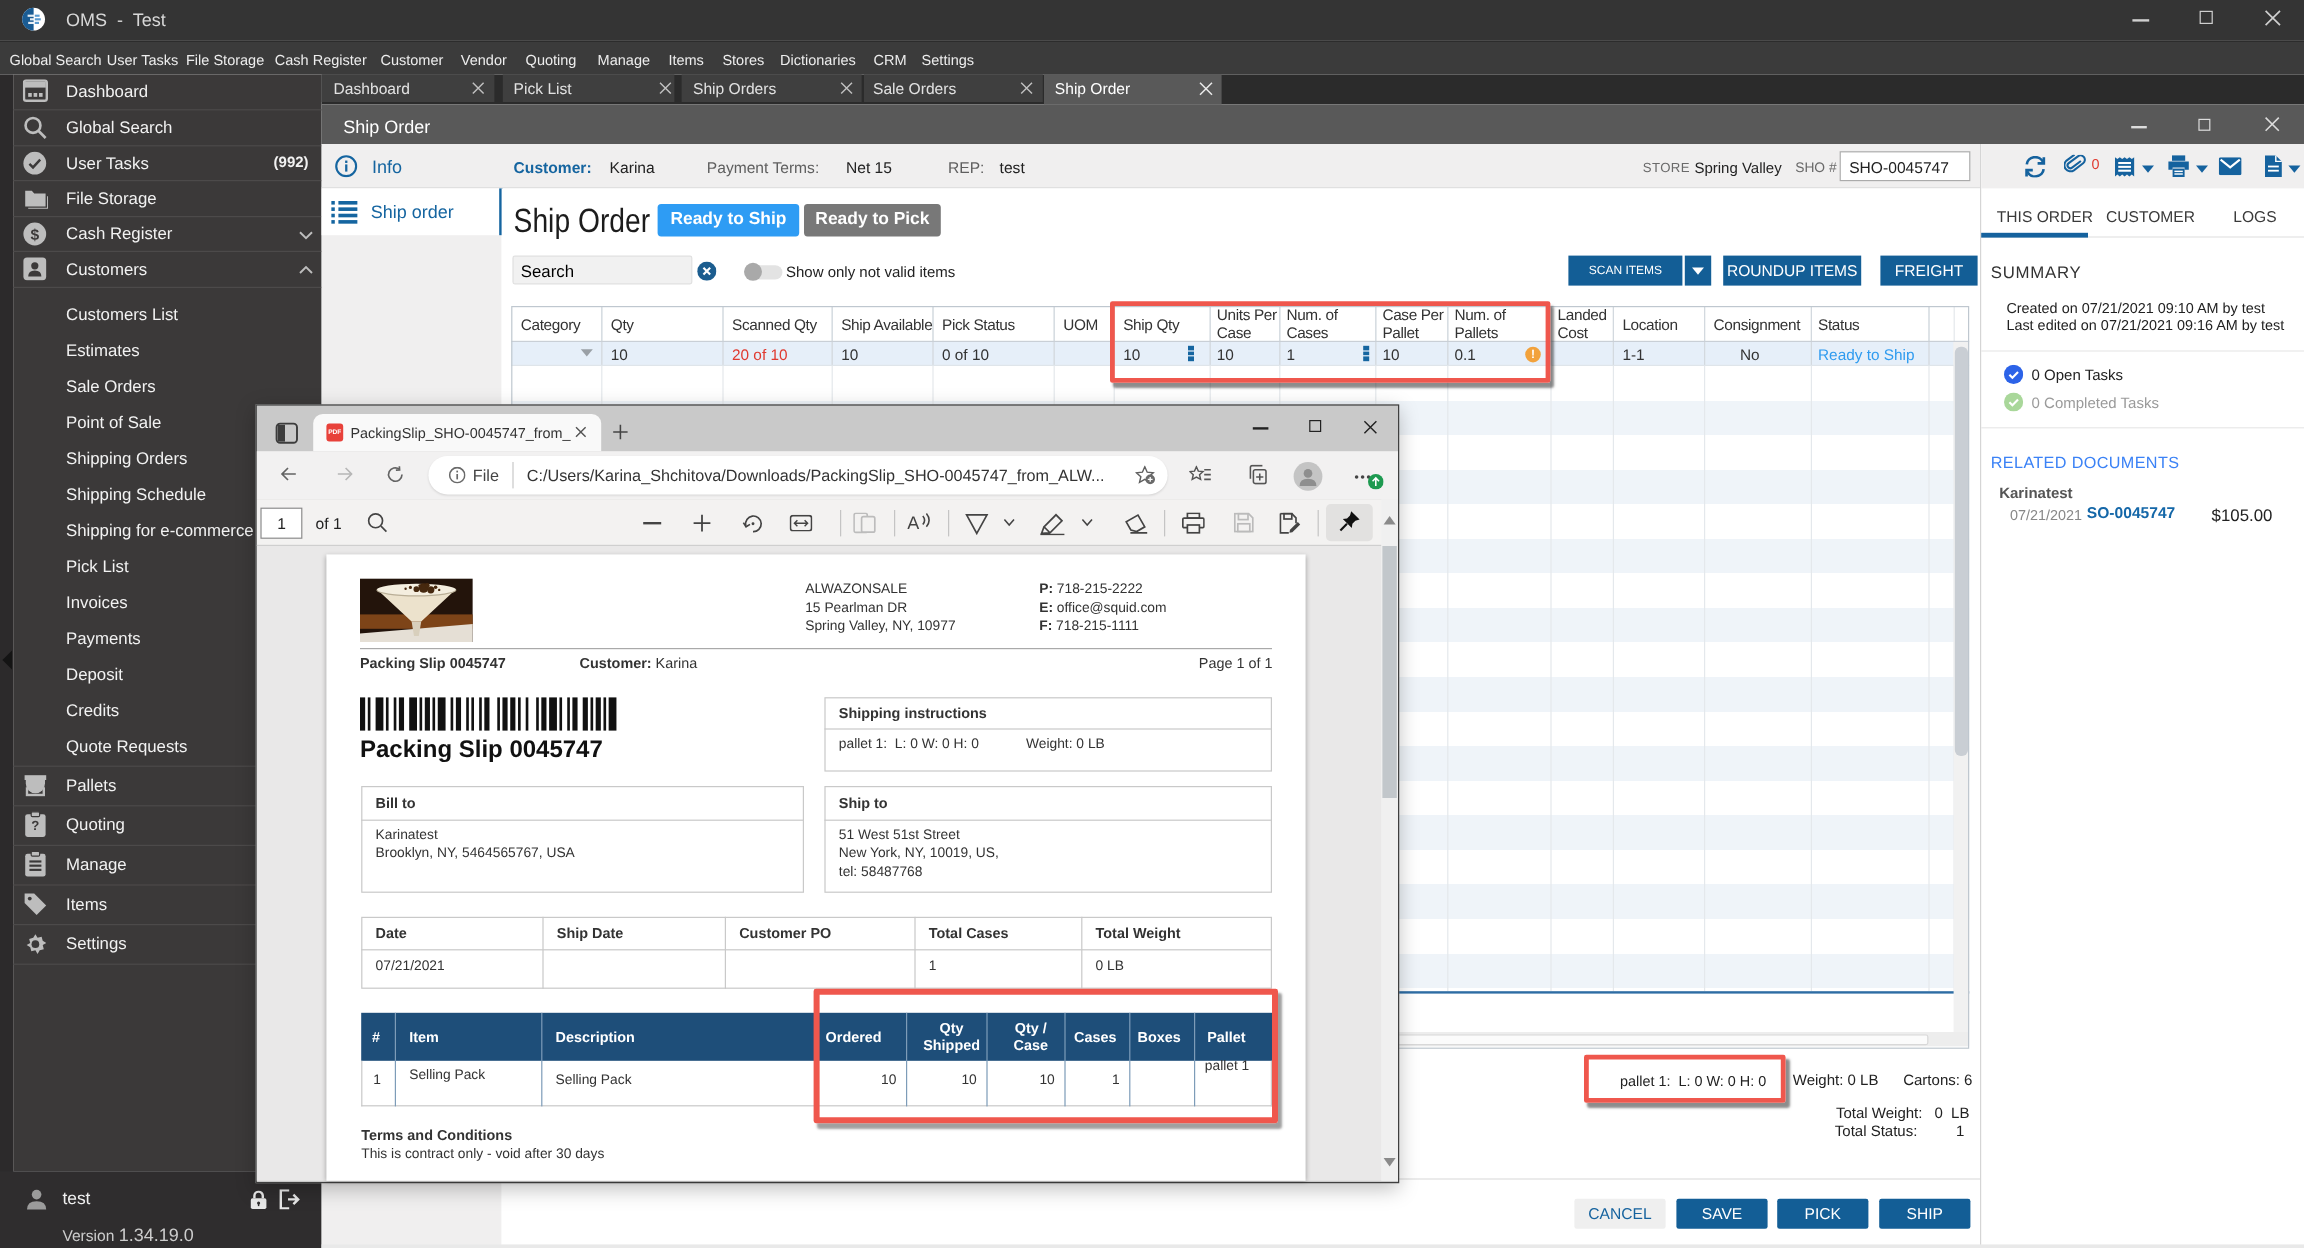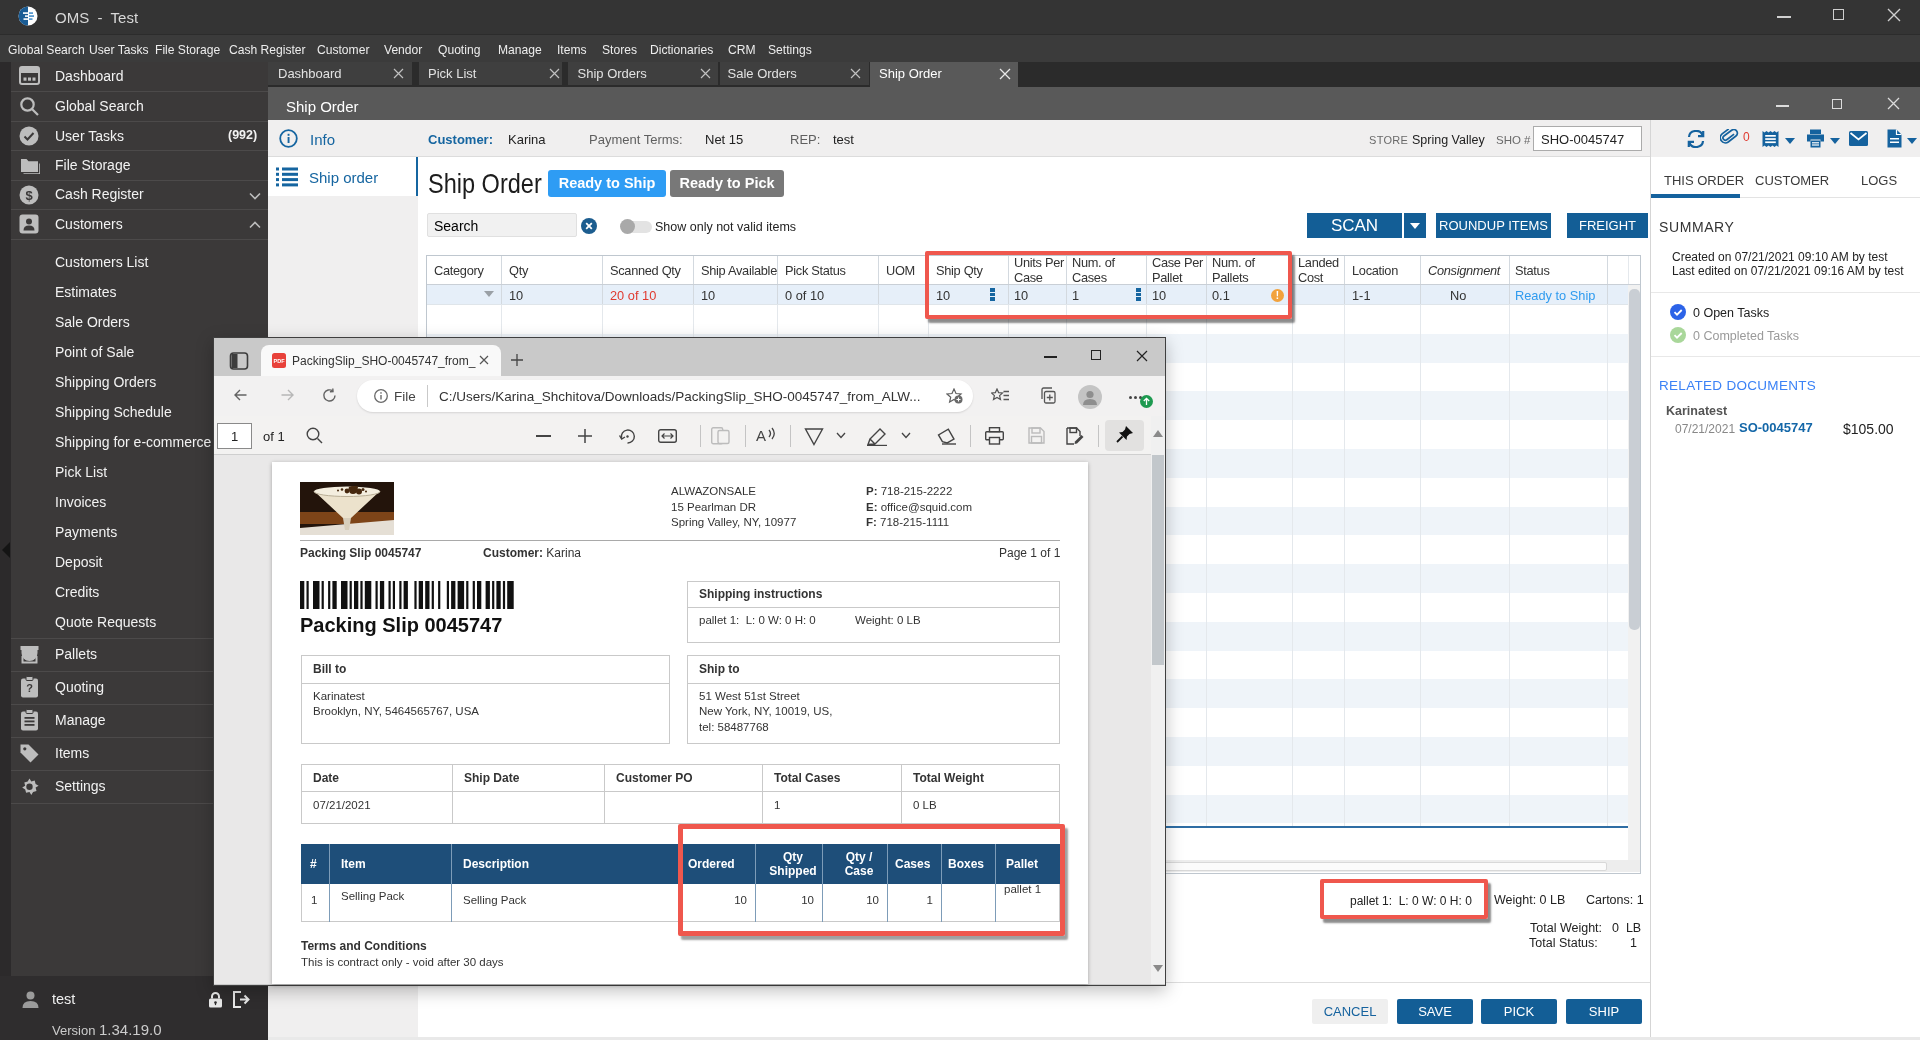--- a/index.html
+++ b/index.html
@@ -255,21 +255,21 @@
 
   <div class="abs" style="left:427px;top:213px;width:150px;height:24px;background:#f1f1f1;border:1px solid #e0e0e0;border-radius:2px;"></div>
   <span class="tx" style="left:434px;top:218px;font-size:14px;color:#000000;">Search</span>
   <svg class="abs" style="left:581px;top:218px" width="16" height="16" viewBox="0 0 16 16">
     <circle cx="8" cy="8" r="8" fill="#1c5d8f"></circle>
     <path d="M5.2 5.2 L10.8 10.8 M10.8 5.2 L5.2 10.8" stroke="#fff" stroke-width="1.8"></path>
   </svg>
   <div class="abs" style="left:622px;top:221px;width:30px;height:12px;background:#e3e3e3;border-radius:6px;"></div>
   <div class="abs" style="left:620px;top:219px;width:15px;height:15px;background:#a9a9a9;border-radius:50%;"></div>
   <span class="tx" style="left:655px;top:220px;font-size:12.5px;color:#222;">Show only not valid items</span>
-  <div class="abs" style="left:1307px;top:213px;width:95px;height:25px;background:#135e96;color:#fff;font-size:17px;text-align:center;line-height:25px;">SCAN ITEMS</div>
+  <div class="abs" style="left:1307px;top:213px;width:95px;height:25px;background:#135e96;color:#fff;font-size:10px;text-align:center;line-height:25px;">SCAN ITEMS</div>
   <div class="abs" style="left:1404px;top:213px;width:22px;height:25px;background:#135e96;"></div>
   <div class="abs" style="left:1410px;top:223px;width:0;height:0;border-left:5px solid transparent;border-right:5px solid transparent;border-top:6px solid #fff;"></div>
   <div class="abs" style="left:1436px;top:213px;width:115px;height:25px;background:#135e96;color:#fff;font-size:13px;text-align:center;line-height:25px;">ROUNDUP ITEMS</div>
   <div class="abs" style="left:1567px;top:213px;width:81px;height:25px;background:#135e96;color:#fff;font-size:13px;text-align:center;line-height:25px;">FREIGHT</div>
 
   <div id="table" style="position:absolute;left:0;top:0;font-size:12.8px;color:#333;">
 
     <div class="abs" style="left:426px;top:285px;width:1202px;height:20px;background:#e6eff9;"></div>
     <div class="abs" style="left:426px;top:305px;width:1215px;height:521px;background:repeating-linear-gradient(to bottom,#ffffff 0 28.8px,#eff4f9 28.8px 57.6px);"></div>
 
@@ -316,21 +316,21 @@
     <span class="tx" style="left:701px;top:263px;letter-spacing:-0.3px;">Ship Available</span>
     <span class="tx" style="left:785px;top:263px;letter-spacing:-0.3px;">Pick Status</span>
     <span class="tx" style="left:886px;top:263px;letter-spacing:-0.3px;">UOM</span>
     <span class="tx" style="left:936px;top:263px;letter-spacing:-0.3px;">Ship Qty</span>
     <span class="tx" style="left:1014px;top:256px;line-height:14.5px;letter-spacing:-0.3px;">Units Per<br>Case</span>
     <span class="tx" style="left:1072px;top:256px;line-height:14.5px;letter-spacing:-0.3px;">Num. of<br>Cases</span>
     <span class="tx" style="left:1152px;top:256px;line-height:14.5px;letter-spacing:-0.3px;">Case Per<br>Pallet</span>
     <span class="tx" style="left:1212px;top:256px;line-height:14.5px;letter-spacing:-0.3px;">Num. of<br>Pallets</span>
     <span class="tx" style="left:1298px;top:256px;line-height:14.5px;letter-spacing:-0.3px;">Landed<br>Cost</span>
     <span class="tx" style="left:1352px;top:263px;letter-spacing:-0.3px;">Location</span>
-    <span class="tx" style="left:1428px;top:263px;letter-spacing:-0.3px;font-style:italic;">Consignment</span>
+    <span class="tx" style="left:1428px;top:263px;letter-spacing:-0.3px;">Consignment</span>
     <span class="tx" style="left:1515px;top:263px;letter-spacing:-0.3px;">Status</span>
 
     <div class="abs" style="left:484px;top:291px;width:0;height:0;border-left:5px solid transparent;border-right:5px solid transparent;border-top:6px solid #9aa0a6;"></div>
     <span class="tx" style="left:509px;top:288px;">10</span>
     <span class="tx" style="left:610px;top:288px;color:#e03a30;">20 of 10</span>
     <span class="tx" style="left:701px;top:288px;">10</span>
     <span class="tx" style="left:785px;top:288px;">0 of 10</span>
     <span class="tx" style="left:936px;top:288px;">10</span>
     <svg class="abs" style="left:989px;top:288px" width="7" height="14" viewBox="0 0 7 14">
         <rect x="1" y="0" width="5" height="4" fill="#1565a0"></rect>
@@ -358,21 +358,21 @@
 
     <div class="abs" style="left:1628px;top:285px;width:13px;height:575px;background:#f1f1f1;"></div>
     <div class="abs" style="left:1629px;top:289px;width:11px;height:341px;background:#c9ced4;border-radius:5px;"></div>
 
     <div class="abs" style="left:426px;top:255px;width:1215px;height:619px;border:1px solid #bfc7cf;"></div>
   </div>
 
   <span class="tx" style="left:1350px;top:894px;font-size:12px;color:#222;">pallet 1:&nbsp; L: 0 W: 0 H: 0</span>
   <div class="abs" style="left:1320px;top:879px;width:168px;height:40px;border:4px solid #ef574d;border-radius:2px;box-shadow:3px 4px 2px rgba(45,45,45,.55);"></div>
   <span class="tx" style="left:1494px;top:893px;font-size:12.5px;color:#222;">Weight: 0 LB</span>
-  <span class="tx" style="left:1586px;top:893px;font-size:12.5px;color:#222;">Cartons: 1</span>
+  <span class="tx" style="left:1586px;top:893px;font-size:12.5px;color:#222;">Cartons: 6</span>
   <span class="tx" style="left:1530px;top:921px;font-size:12.5px;color:#222;">Total Weight:</span>
   <span class="tx" style="left:1612px;top:921px;font-size:12.5px;color:#222;">0&nbsp; LB</span>
   <span class="tx" style="left:1529px;top:936px;font-size:12.5px;color:#222;">Total Status:</span>
   <span class="tx" style="left:1630px;top:936px;font-size:12.5px;color:#222;">1</span>
 
   <div class="abs" style="left:418px;top:982px;width:1232px;height:1px;background:#dedede;"></div>
   <div class="abs" style="left:1312px;top:999px;width:76px;height:25px;background:#efefef;color:#15629e;font-size:13px;text-align:center;line-height:25px;border-radius:2px;">CANCEL</div>
   <div class="abs" style="left:1397px;top:999px;width:76px;height:25px;background:#135e96;color:#fff;font-size:13px;text-align:center;line-height:25px;border-radius:2px;">SAVE</div>
   <div class="abs" style="left:1481px;top:999px;width:76px;height:25px;background:#135e96;color:#fff;font-size:13px;text-align:center;line-height:25px;border-radius:2px;">PICK</div>
   <div class="abs" style="left:1566px;top:999px;width:76px;height:25px;background:#135e96;color:#fff;font-size:13px;text-align:center;line-height:25px;border-radius:2px;">SHIP</div>

